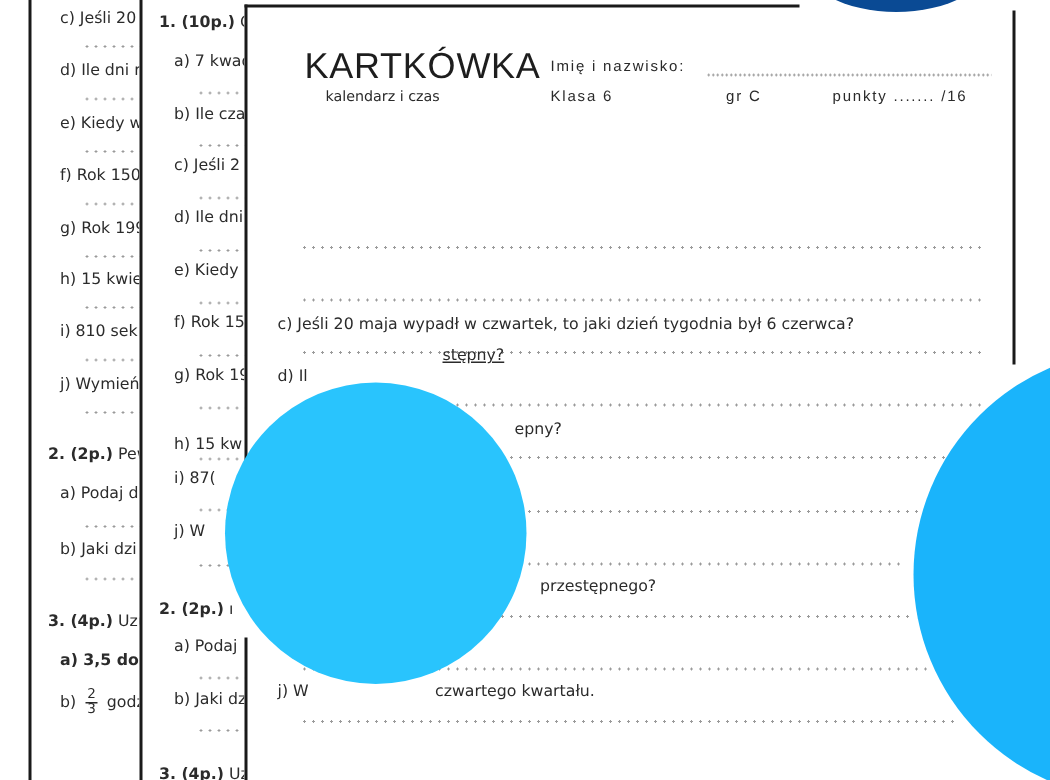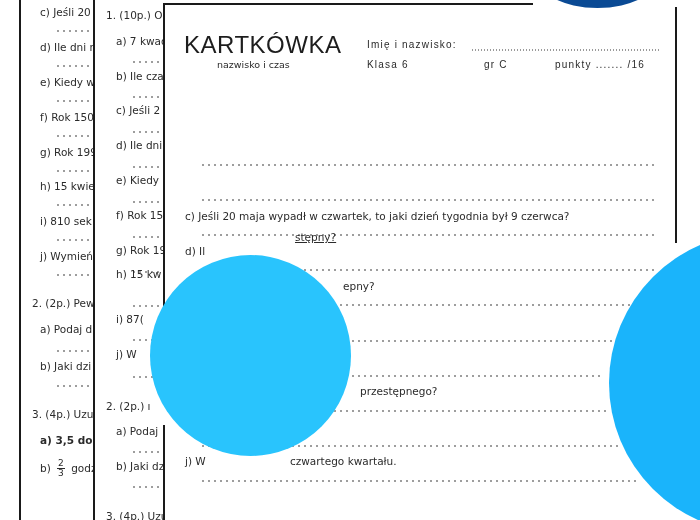--- a/index.html
+++ b/index.html
@@ -2,21 +2,21 @@
 <html><head>
 <meta charset="utf-8">
 <style>
   html, body { margin:0; padding:0; }
   body { width:700px; height:520px; position:relative; overflow:hidden; background:#ffffff;
          font-family:"DejaVu Sans", sans-serif; color:#2a2a2a; }
   .page { position:absolute; background:#fff; }
   .border-l { position:absolute; width:2px; background:#1a1a1a; }
   .border-t { position:absolute; height:2px; background:#1a1a1a; }
   .txt { position:absolute; font-size:10.5px; white-space:nowrap; color:#2b2b2b; }
-  .txt b { font-weight:normal; }
+  .txt b { font-weight:bold; }
   .dots { position:absolute; height:2px;
           background-image: radial-gradient(circle, #9a9a9a 0.7px, transparent 0.9px);
           background-size:6px 2px; background-repeat:repeat-x; }
   .clip { position:absolute; overflow:hidden; }
   .frac { display:inline-block; vertical-align:middle; text-align:center; font-size:9px; line-height:9px; margin:0 3px; }
   .frac span { display:block; }
   .frac .num { border-bottom:1px solid #2b2b2b; padding:0 1px; }
   .title { position:absolute; font-size:24px; letter-spacing:0.5px; color:#1d1d1d; font-family:"Liberation Sans", sans-serif; }
   .sub { position:absolute; font-size:9.5px; color:#2a2a2a; }
   .hdr { position:absolute; font-size:10px; letter-spacing:1.2px; color:#2a2a2a; font-family:"Liberation Sans", sans-serif; }
@@ -79,21 +79,21 @@
   <div class="txt" style="left:21px;top:104px;">c) Jeśli 2</div>
   <div class="dots" style="left:36px;top:131px;width:40px;"></div>
   <div class="txt" style="left:21px;top:139px;">d) Ile dni</div>
   <div class="dots" style="left:36px;top:166px;width:40px;"></div>
   <div class="txt" style="left:21px;top:174px;">e) Kiedy</div>
   <div class="dots" style="left:36px;top:201px;width:40px;"></div>
   <div class="txt" style="left:21px;top:209px;">f) Rok 15</div>
   <div class="dots" style="left:36px;top:236px;width:40px;"></div>
   <div class="txt" style="left:21px;top:244px;">g) Rok 19</div>
   <div class="dots" style="left:36px;top:271px;width:40px;"></div>
-  <div class="txt" style="left:21px;top:268px;">h) 15 kw</div>
+  <div class="txt" style="left:21px;top:290px;">h) 15 kw</div>
   <div class="dots" style="left:36px;top:305px;width:40px;"></div>
   <div class="txt" style="left:21px;top:313px;">i) 87(</div>
   <div class="dots" style="left:36px;top:339px;width:40px;"></div>
   <div class="txt" style="left:21px;top:348px;">j) W</div>
   <div class="dots" style="left:36px;top:376px;width:40px;"></div>
 
   <div class="txt" style="left:11px;top:400px;">
     <b>2. (2p.)</b> <span>ı</span>
   </div>
   <div class="txt" style="left:21px;top:425px;">a) Podaj</div>
@@ -104,35 +104,35 @@
     <b>3. (4p.)</b> <span>Uzu</span>
   </div>
 </div>
 
 <div class="page" style="left:163px;top:3px;width:520px;height:520px;">
   <div class="border-l" style="left:0;top:0;height:327px;"></div>
   <div class="border-l" style="left:0;top:422px;height:100px;"></div>
   <div class="border-t" style="left:0;top:0;width:370px;"></div>
   <div class="border-l" style="left:512px;top:4px;height:236px;"></div>
 
-  <div class="title" style="left:21px;top:28px;">KARTKÓWKA</div>
-  <div class="sub" style="left:54px;top:56px;">nazwisko i czas</div>
+  <div class="title" style="left:40px;top:28px;">KARTKÓWKA</div>
+  <div class="sub" style="left:54px;top:56px;">kalendarz i czas</div>
 
   <div class="hdr" style="left:204px;top:36px;">Imię i nazwisko:</div>
   <div class="dots" style="left:308px;top:46px;width:190px;background-size:3px 2px;"></div>
   <div class="hdr" style="left:204px;top:56px;">Klasa 6</div>
   <div class="hdr" style="left:321px;top:56px;">gr C</div>
   <div class="hdr" style="left:392px;top:56px;">punkty ....... /16</div>
 
 
   <div class="dots" style="left:37px;top:161px;width:455px;"></div>
 
   <div class="dots" style="left:37px;top:196px;width:455px;"></div>
 
-  <div class="txt" style="left:22px;top:207px;">c) Jeśli 20 maja wypadł w czwartek, to jaki dzień tygodnia był 9 czerwca?</div>
+  <div class="txt" style="left:22px;top:207px;">c) Jeśli 20 maja wypadł w czwartek, to jaki dzień tygodnia był 6 czerwca?</div>
   <div class="dots" style="left:37px;top:231px;width:455px;"></div>
 
   <div class="txt" style="left:22px;top:242px;">d) Il</div>
   <div class="txt" style="left:132px;top:228px;text-decoration:underline;">stępny?</div>
   <div class="dots" style="left:37px;top:266px;width:455px;"></div>
 
   <div class="txt" style="left:180px;top:277px;">epny?</div>
   <div class="dots" style="left:37px;top:301px;width:440px;"></div>
 
   <div class="dots" style="left:37px;top:337px;width:418px;"></div>

